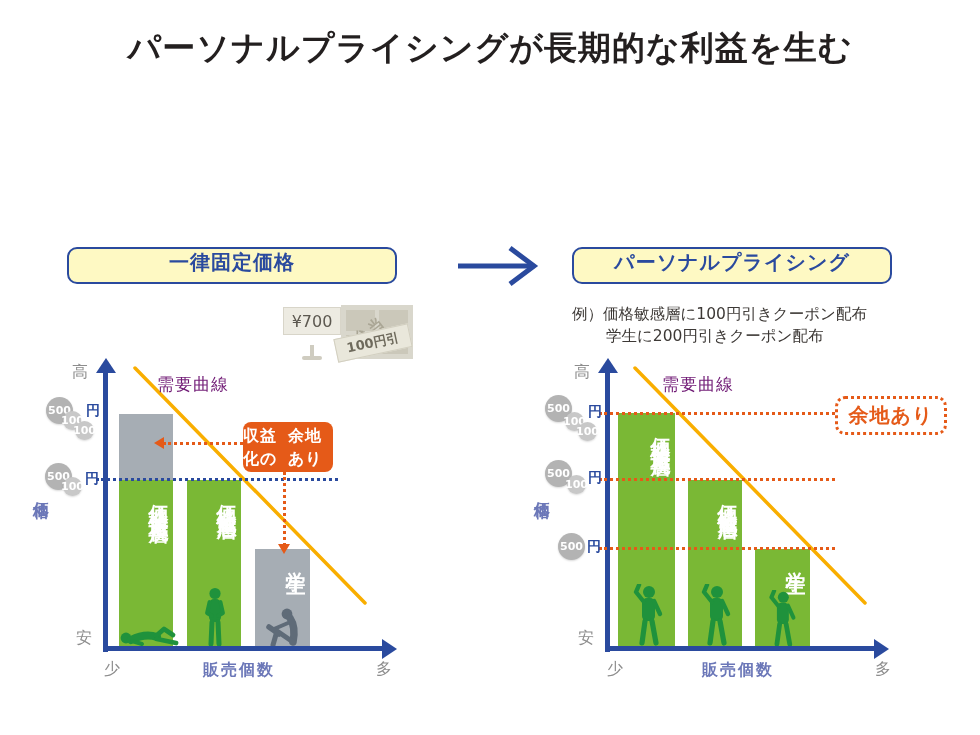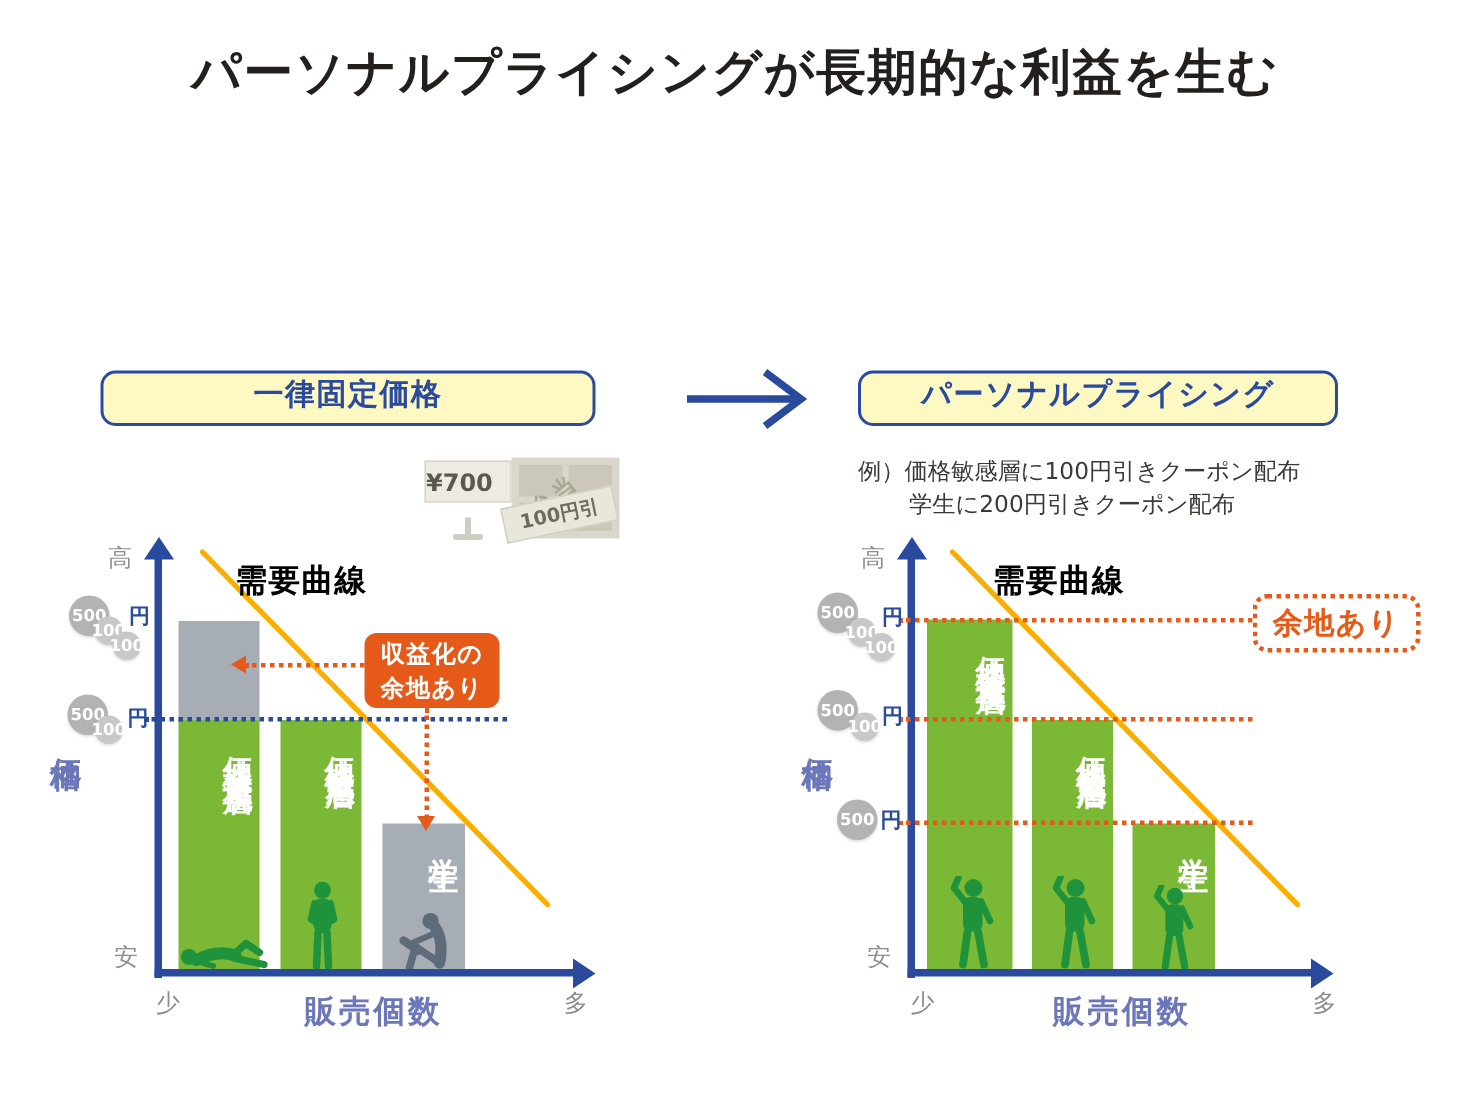--- a/index.html
+++ b/index.html
@@ -15,56 +15,56 @@
   
   .example{position:absolute;font-size:15.5px;line-height:22px;color:#3d3936;font-weight:500;}
   .example .indent{padding-left:34px;}
   
   .bento{position:absolute;left:283px;top:297px;width:130px;height:64px;}
   .bento-box{position:absolute;left:58px;top:8px;width:72px;height:54px;background:#d9d7cc;}
   .bento-cell{position:absolute;background:#cbc8ba;}
   .bento-txt{position:absolute;left:12px;top:16px;transform:rotate(-38deg);
              color:#aaa695;font-size:15px;font-weight:700;letter-spacing:2px;}
   .price-sign{position:absolute;left:0;top:10px;width:58px;height:28px;background:#edebe2;
-              border:1px solid #d8d5c9;display:flex;align-items:center;justify-content:flex-start;
-              color:#5c5850;font-size:16px;font-weight:700;}
+              border:1px solid #d8d5c9;display:flex;align-items:center;justify-content:center;
+              color:#5c5850;font-size:16px;font-weight:400;}
   .pole{position:absolute;left:27px;top:48px;width:4px;height:12px;background:#cfccc0;}
   .pole-base{position:absolute;left:19px;top:59px;width:20px;height:4px;background:#cfccc0;border-radius:2px;}
   .coupon{position:absolute;left:52px;top:34px;width:76px;height:24px;background:#e9e7db;
           border:1px solid #d2cfc0;transform:rotate(-12deg);display:flex;align-items:center;
           justify-content:center;color:#6e6a5c;font-size:13px;font-weight:700;}
   
   .between-arrow{position:absolute;left:452px;top:244px;}
   
   .chart{position:absolute;width:470px;height:340px;}
   .axis-v{position:absolute;width:5px;background:#2a4a9e;}
   .axis-h{position:absolute;height:5px;background:#2a4a9e;}
   .arr-up{position:absolute;width:0;height:0;border-left:10px solid transparent;
           border-right:10px solid transparent;border-bottom:15px solid #2a4a9e;}
   .arr-right{position:absolute;width:0;height:0;border-top:10px solid transparent;
              border-bottom:10px solid transparent;border-left:15px solid #2a4a9e;}
   .gray-lbl{position:absolute;color:#8d8d8d;font-size:16px;font-weight:500;}
-  .axis-title{position:absolute;color:#6b77b8;font-size:21px;font-weight:700;letter-spacing:2px;}
+  .axis-title{position:absolute;color:#6b77b8;font-size:16px;font-weight:700;letter-spacing:2px;}
   .vtext{writing-mode:vertical-rl;text-orientation:upright;}
   .curve{position:absolute;left:0;top:0;pointer-events:none;}
-  .curve-lbl{position:absolute;color:#000000;font-size:21px;font-weight:700;letter-spacing:1px;}
+  .curve-lbl{position:absolute;color:#701a75;font-size:17px;font-weight:400;letter-spacing:1px;}
   .bar{position:absolute;}
   .bar.green{background:#7ab835;}
   .bar.gray{background:#a6adb4;}
   .bar-label{position:absolute;display:flex;justify-content:center;color:#fff;
              font-size:20px;font-weight:700;letter-spacing:4px;}
   .dot-blue{position:absolute;height:0;border-top:3px dotted #2a4a9e;}
   .dot-orange{position:absolute;height:0;border-top:3px dotted #e55a18;}
   .dot-orange-v{position:absolute;width:0;border-left:3px dotted #e55a18;}
   .tag{position:absolute;border:3px dotted #2a4a9e;border-radius:10px;background:#fff;
        display:flex;align-items:center;justify-content:center;color:#2a4a9e;
        font-size:20px;font-weight:700;letter-spacing:1px;}
   .tag.orange{border-color:#e55a18;color:#e55a18;}
   .badge{position:absolute;background:#e55a18;border-radius:8px;color:#fff;font-size:16px;
-         font-weight:700;display:flex;flex-direction:column;align-items:center;
+         font-weight:700;display:flex;flex-direction:row;align-items:center;
          justify-content:center;line-height:1.45;letter-spacing:1px;}
   .oarr-left{position:absolute;width:0;height:0;border-top:6px solid transparent;
              border-bottom:6px solid transparent;border-right:10px solid #e55a18;}
   .oarr-down{position:absolute;width:0;height:0;border-left:6px solid transparent;
              border-right:6px solid transparent;border-top:10px solid #e55a18;}
   .coin{position:absolute;border-radius:50%;display:flex;align-items:center;justify-content:center;
         color:#fff;font-weight:700;box-shadow:0 1px 2px rgba(0,0,0,.15);}
   .coin.c500{width:27px;height:27px;background:#b3b3b3;font-size:11px;}
   .coin.c100{width:19px;height:19px;background:#c8c8c8;font-size:11px;}
   .yen{position:absolute;color:#2a4a9e;font-size:14px;font-weight:700;}

